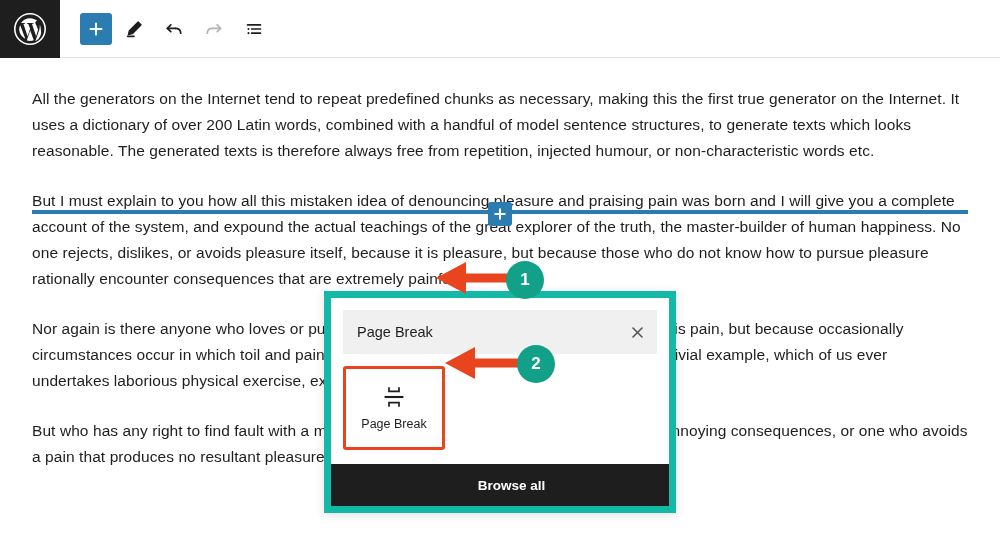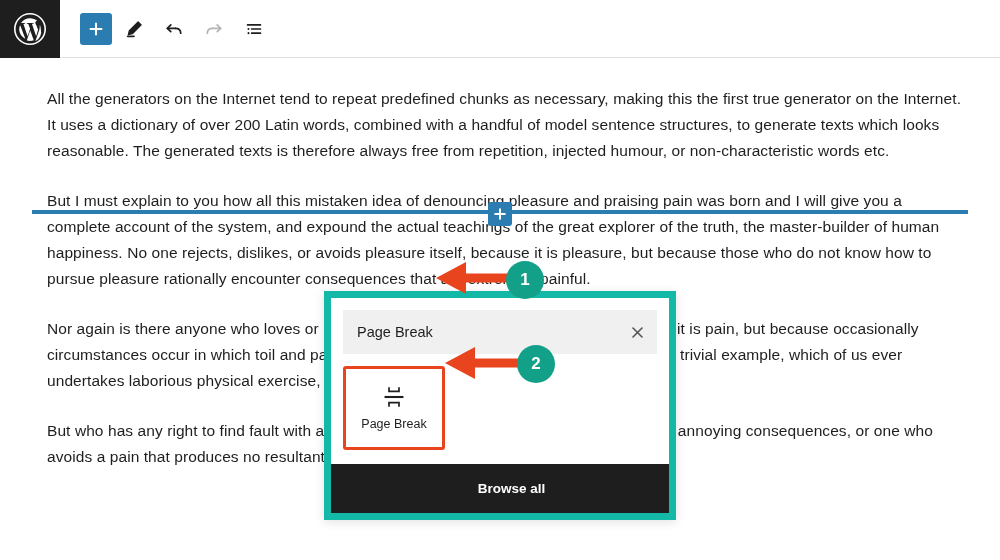--- a/index.html
+++ b/index.html
@@ -39,21 +39,21 @@
   .canvas {
     position:absolute; top:58px; left:0; width:1000px; height:502px;
     background:#ffffff;
   }
   .content {
     position:absolute; top:0; left:0; width:1000px;
     padding:28px 32px 0 32px;
   }
   p.para {
     font-size:15.5px; line-height:26px; color:#1e1e1e;
-    margin:0 0 24px 15px; letter-spacing:0.005em;
+    margin:0 0 24px 0; letter-spacing:0.005em;
   }
   p.para:last-child { margin-bottom:0; }
 
   
   .insert-line {
     position:absolute; left:32px; top:152px; width:936px; height:4px;
     background:#2b7cb0;
   }
   .insert-plus {
     position:absolute; left:488px; top:144px;
@@ -98,21 +98,21 @@
     border:3px solid #e8451f;
     border-radius:3px;
     background:#fff;
     display:flex; flex-direction:column; align-items:center; justify-content:center;
     gap:9px; cursor:pointer;
   }
   .block-item .bi-icon { height:22px; display:flex; align-items:center; justify-content:center; }
   .block-item .bi-label { font-size:12.5px; color:#1e1e1e; }
 
   .browse-all {
-    width:100%; height:49px; background:#1e1e1e; color:#ffffff;
+    width:100%; height:42px; background:#1e1e1e; color:#ffffff;
     border:none; cursor:pointer;
     font-family:"Liberation Sans", sans-serif;
     font-size:13.5px; font-weight:bold;
     display:flex; align-items:center; justify-content:center;padding-left:23px;
   }
 
   
   .annot { position:absolute; z-index:40; pointer-events:none; }
   .badge {
     position:absolute; z-index:41;

